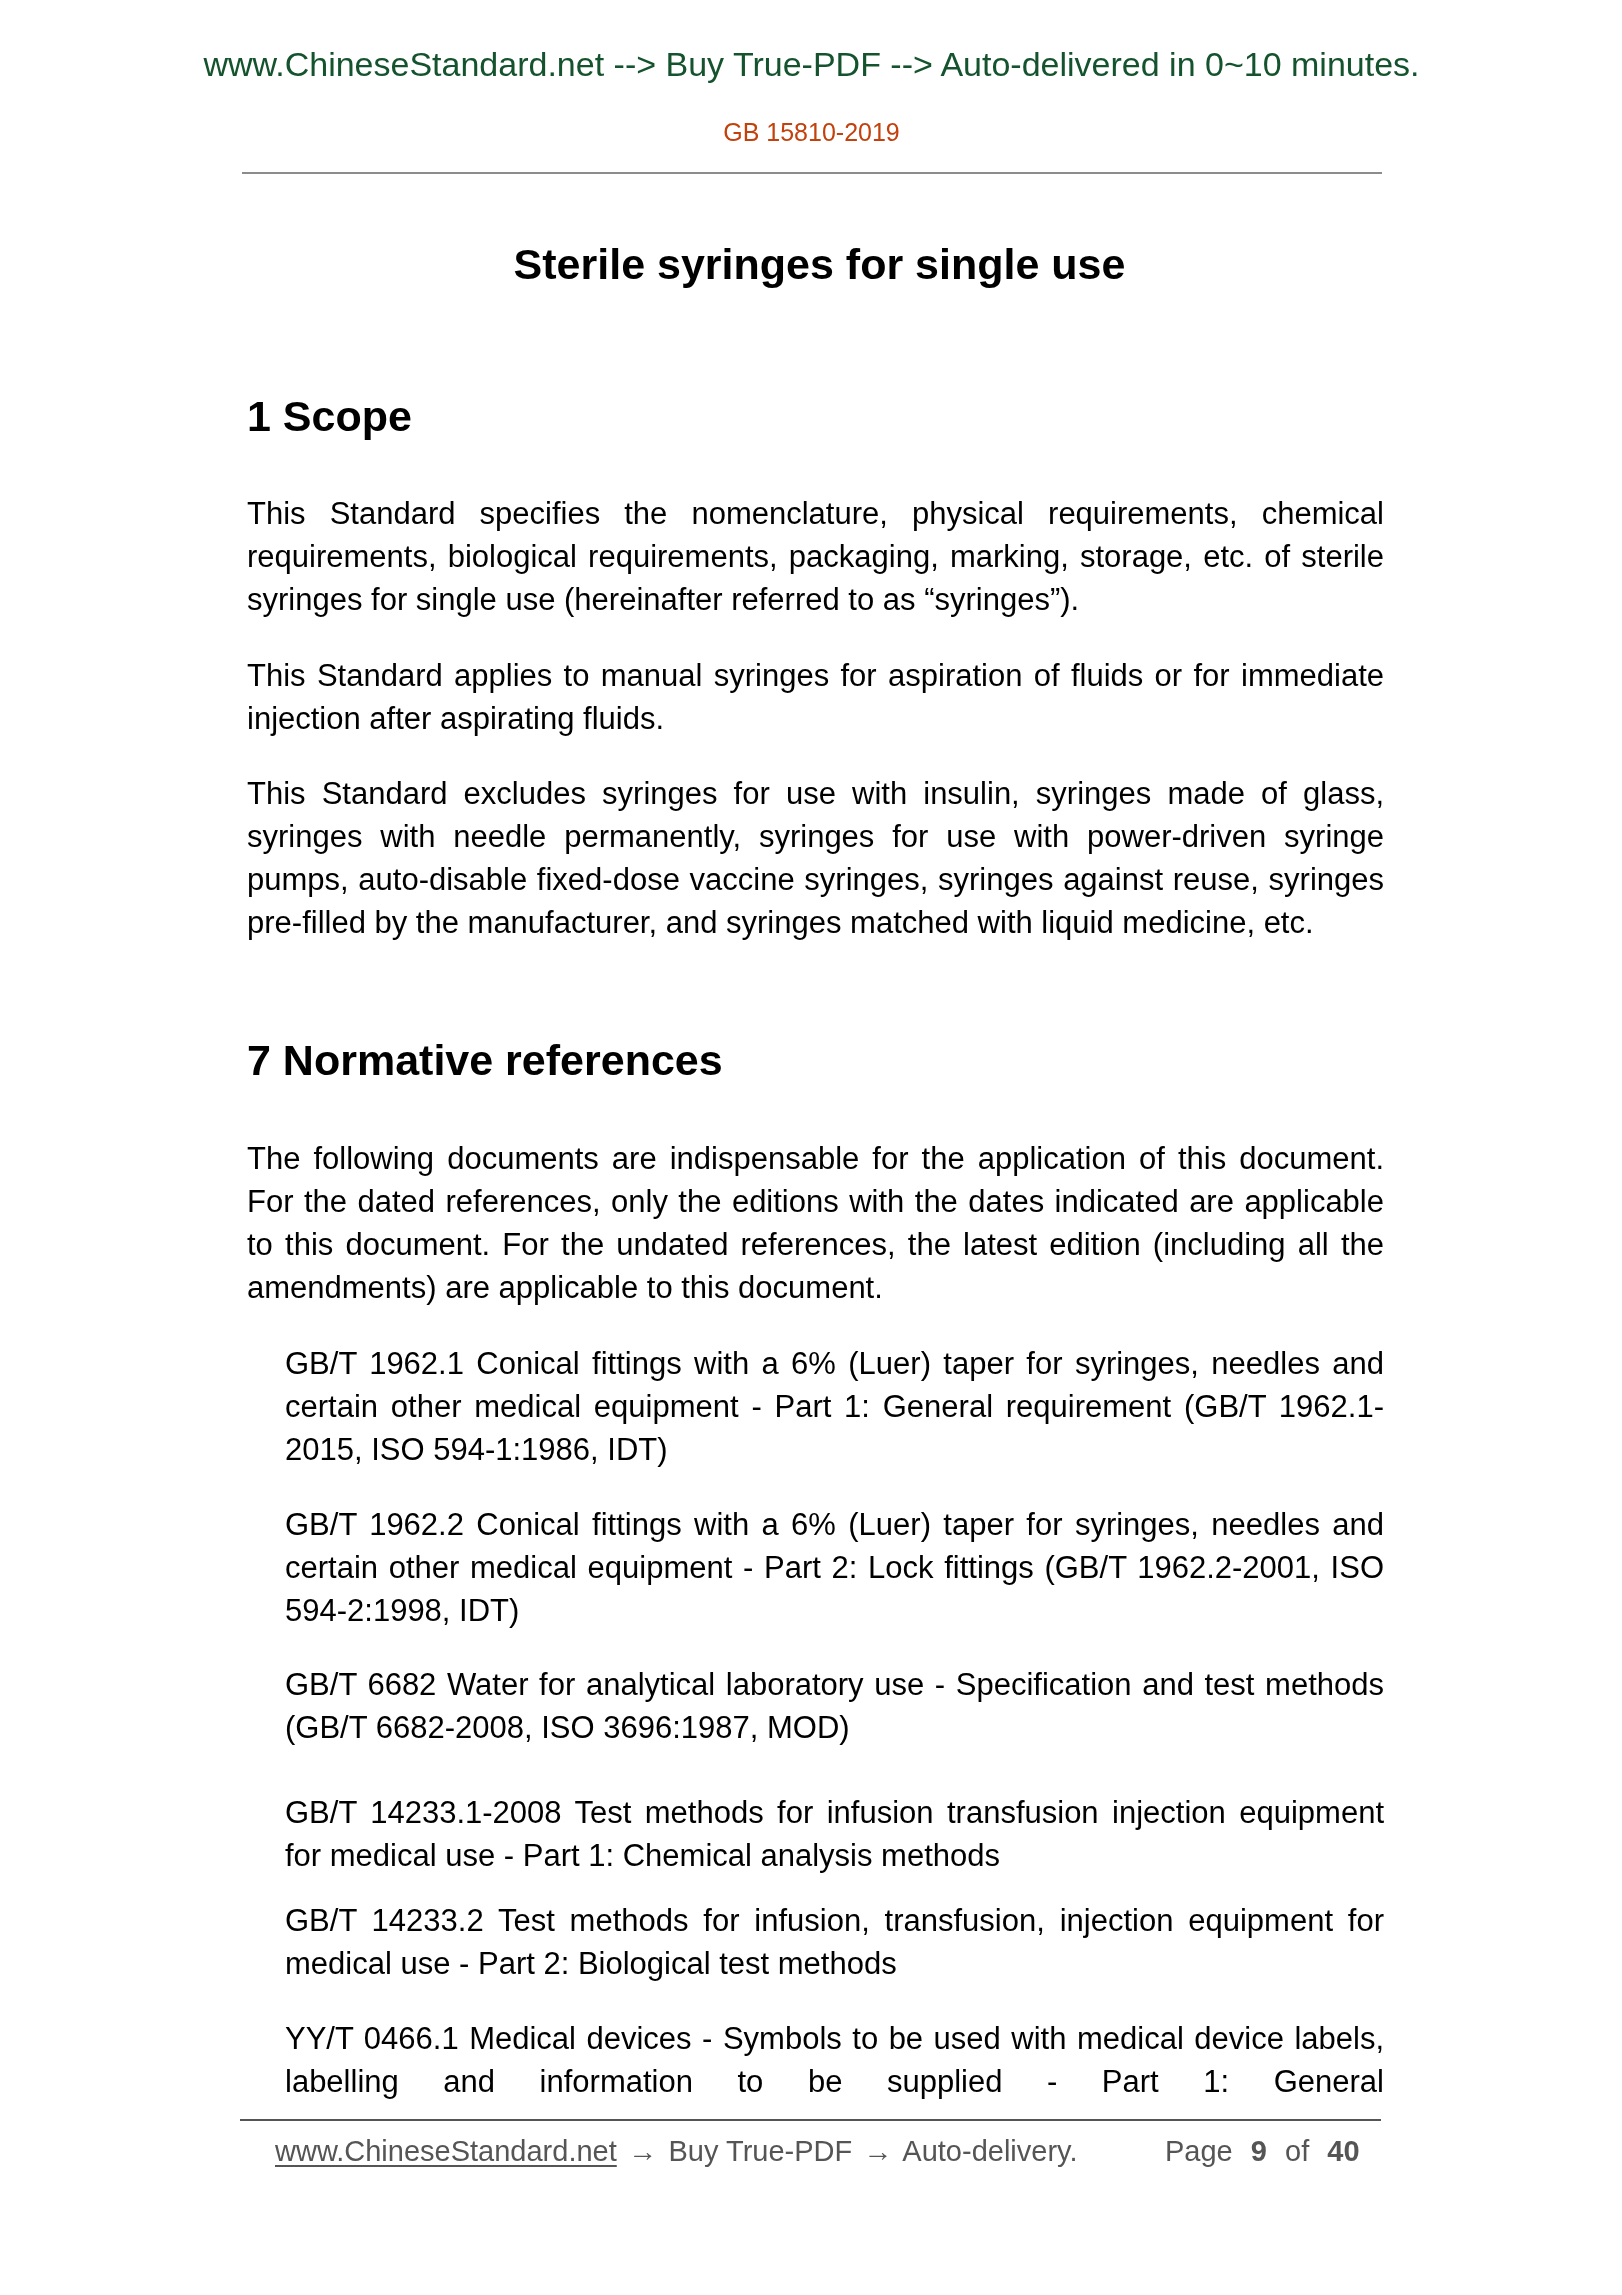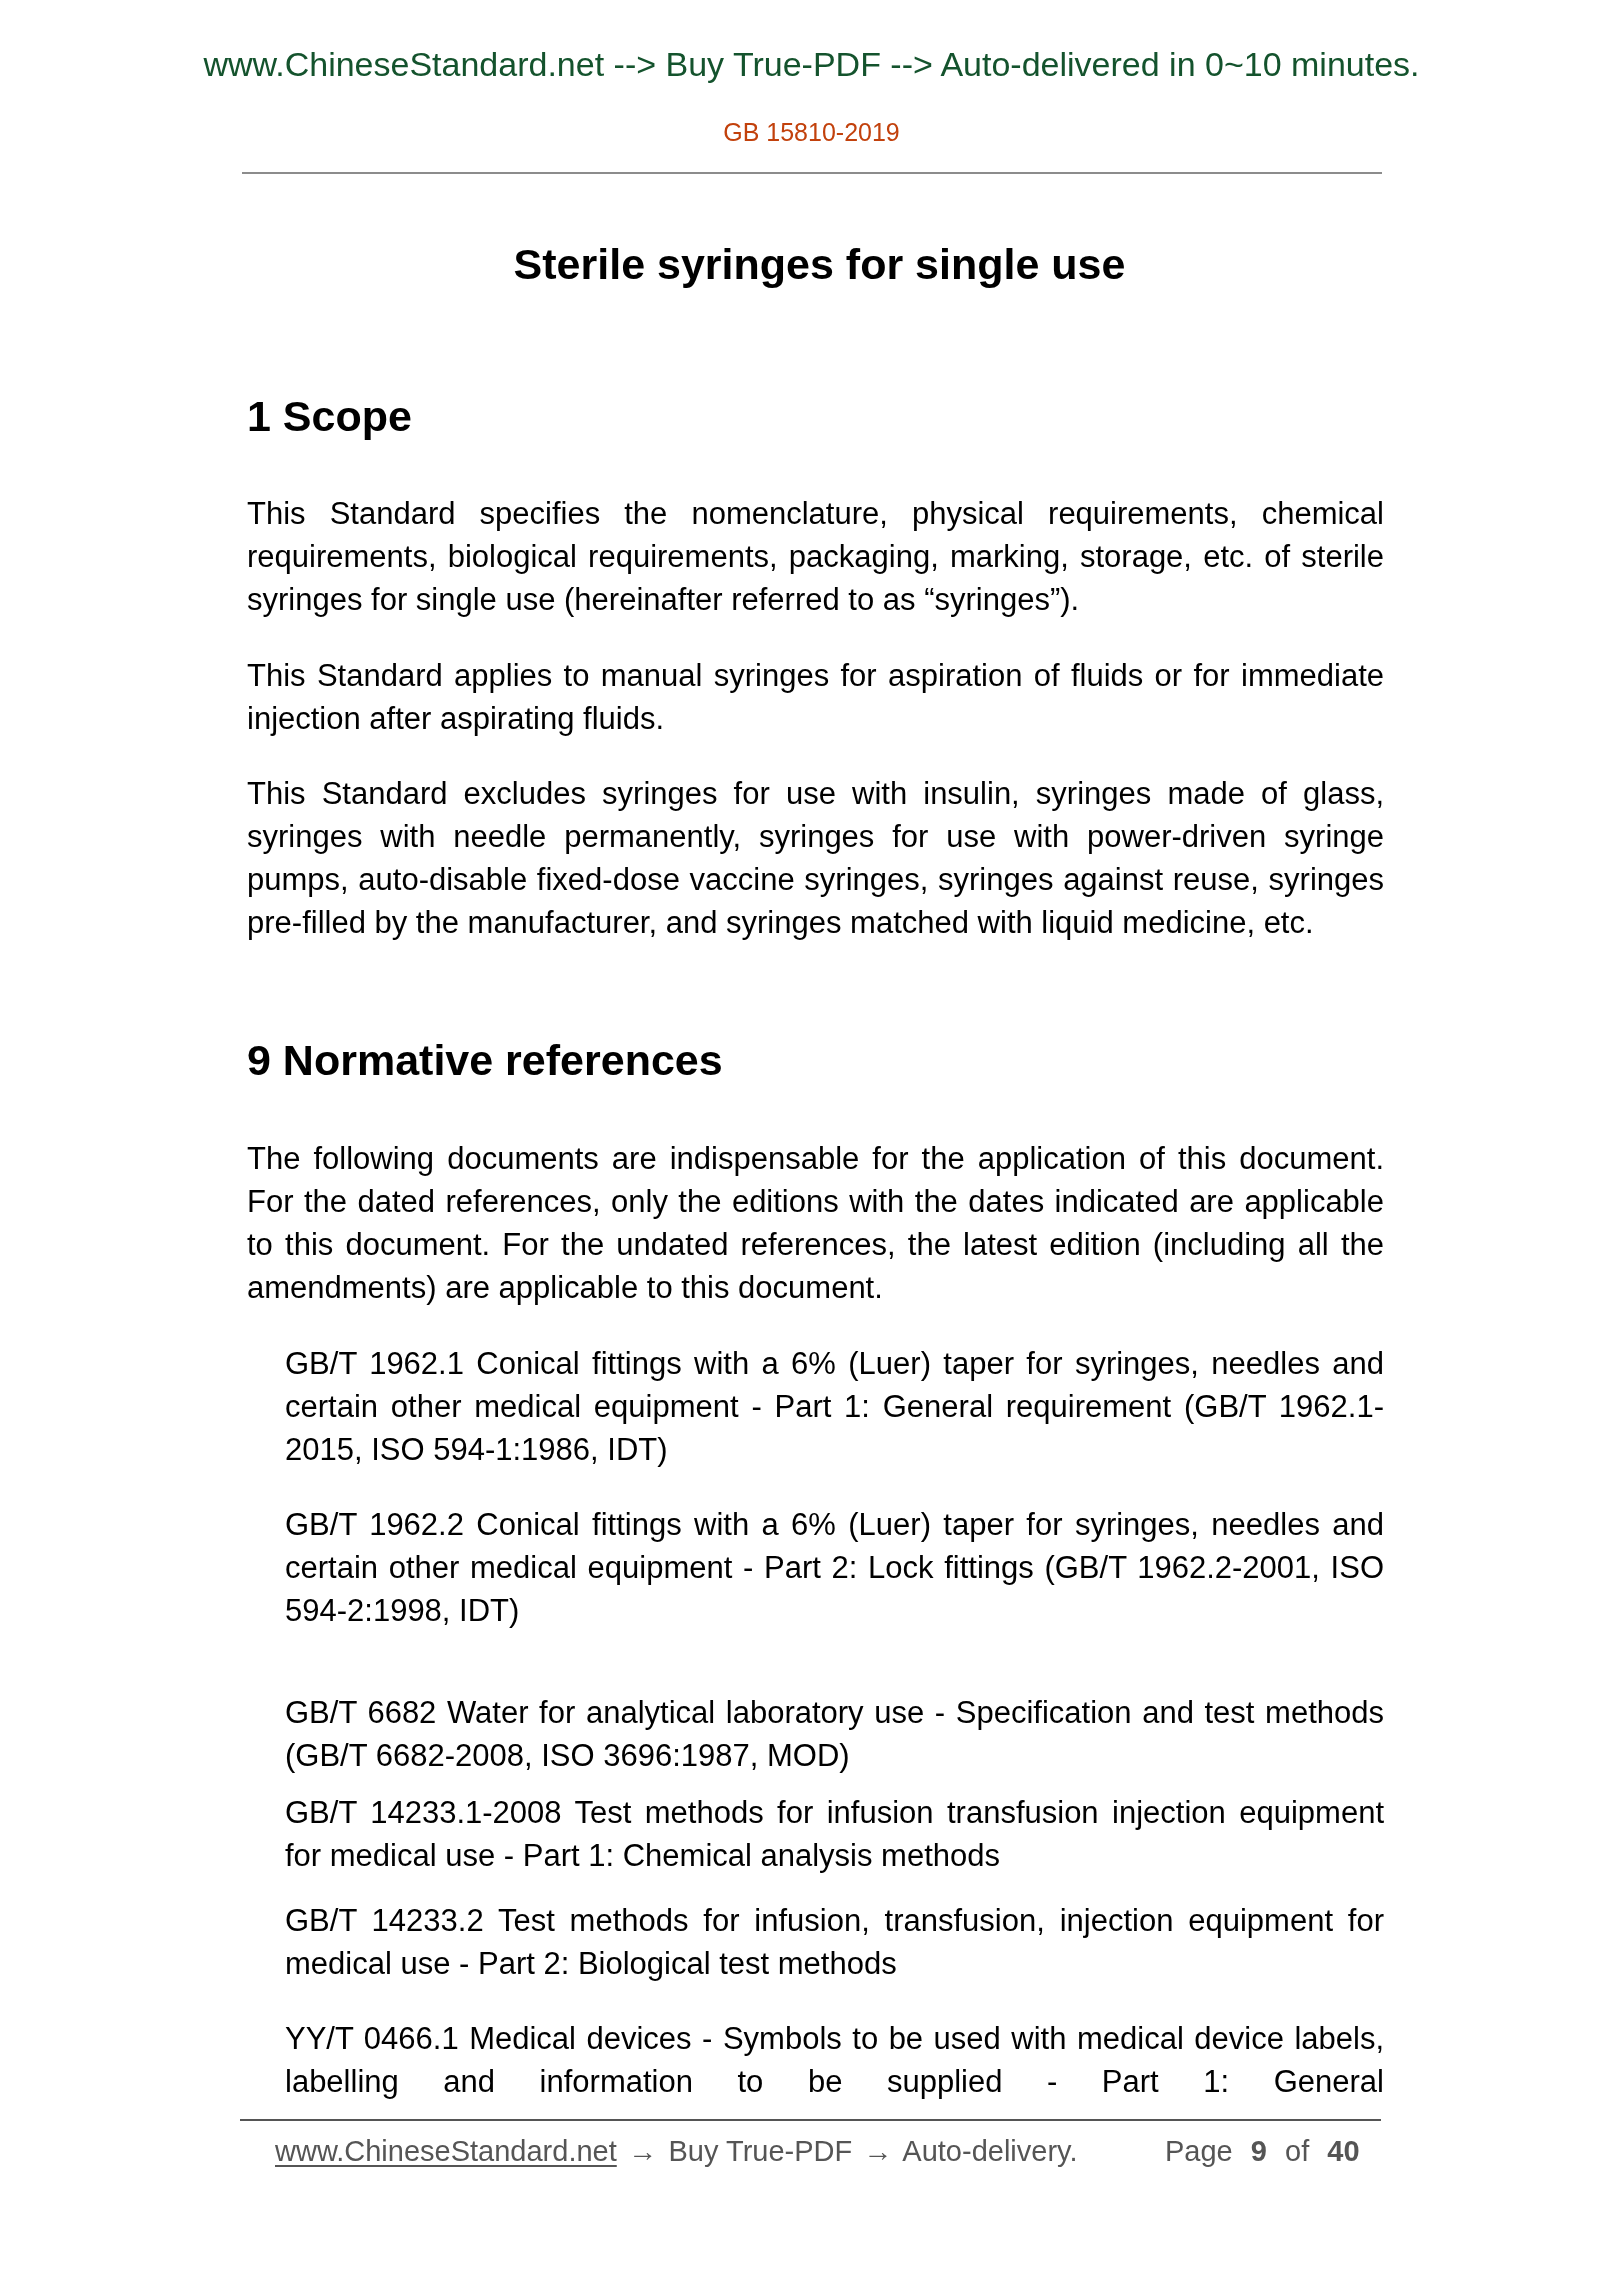--- a/index.html
+++ b/index.html
@@ -132,27 +132,27 @@
 <div class="doc-title">Sterile syringes for single use</div>
 
 <div class="content">
 
   <div class="section-heading" style="top:390px;">1 Scope</div>
 
   <p class="para" style="top:492px;">This Standard specifies the nomenclature, physical requirements, chemical requirements, biological requirements, packaging, marking, storage, etc. of sterile syringes for single use (hereinafter referred to as “syringes”).</p>
   <p class="para" style="top:654px;">This Standard applies to manual syringes for aspiration of fluids or for immediate injection after aspirating fluids.</p>
   <p class="para" style="top:772px;">This Standard excludes syringes for use with insulin, syringes made of glass, syringes with needle permanently, syringes for use with power-driven syringe pumps, auto-disable fixed-dose vaccine syringes, syringes against reuse, syringes pre-filled by the manufacturer, and syringes matched with liquid medicine, etc.</p>
 
-  <div class="section-heading" style="top:1034px;">9 Normative references</div>
+  <div class="section-heading" style="top:1034px;">7 Normative references</div>
 
   <p class="para" style="top:1137px;">The following documents are indispensable for the application of this document. For the dated references, only the editions with the dates indicated are applicable to this document. For the undated references, the latest edition (including all the amendments) are applicable to this document.</p>
 
   <p class="para ref" style="top:1342px;">GB/T 1962.1 Conical fittings with a 6% (Luer) taper for syringes, needles and certain other medical equipment - Part 1: General requirement (GB/T 1962.1-2015, ISO 594-1:1986, IDT)</p>
   <p class="para ref" style="top:1503px;">GB/T 1962.2 Conical fittings with a 6% (Luer) taper for syringes, needles and certain other medical equipment - Part 2: Lock fittings (GB/T 1962.2-2001, ISO 594-2:1998, IDT)</p>
-  <p class="para ref" style="top:1663px;margin-top:28px;">GB/T 6682 Water for analytical laboratory use - Specification and test methods (GB/T 6682-2008, ISO 3696:1987, MOD)</p>
+  <p class="para ref" style="top:1663px;">GB/T 6682 Water for analytical laboratory use - Specification and test methods (GB/T 6682-2008, ISO 3696:1987, MOD)</p>
   <p class="para ref" style="top:1780px;margin-top:11px;">GB/T 14233.1-2008 Test methods for infusion transfusion injection equipment for medical use - Part 1: Chemical analysis methods</p>
   <p class="para ref" style="top:1899px;">GB/T 14233.2 Test methods for infusion, transfusion, injection equipment for medical use - Part 2: Biological test methods</p>
   <p class="para ref last-open" style="top:2017px;">YY/T 0466.1 Medical devices - Symbols to be used with medical device labels, labelling and information to be supplied - Part 1: General</p>
 </div>
 
 <div class="footer-rule"></div>
 <div class="footer">
   <a class="site-link">www.ChineseStandard.net</a>
   <span class="arrow">→</span>
   <span>Buy True-PDF</span>

